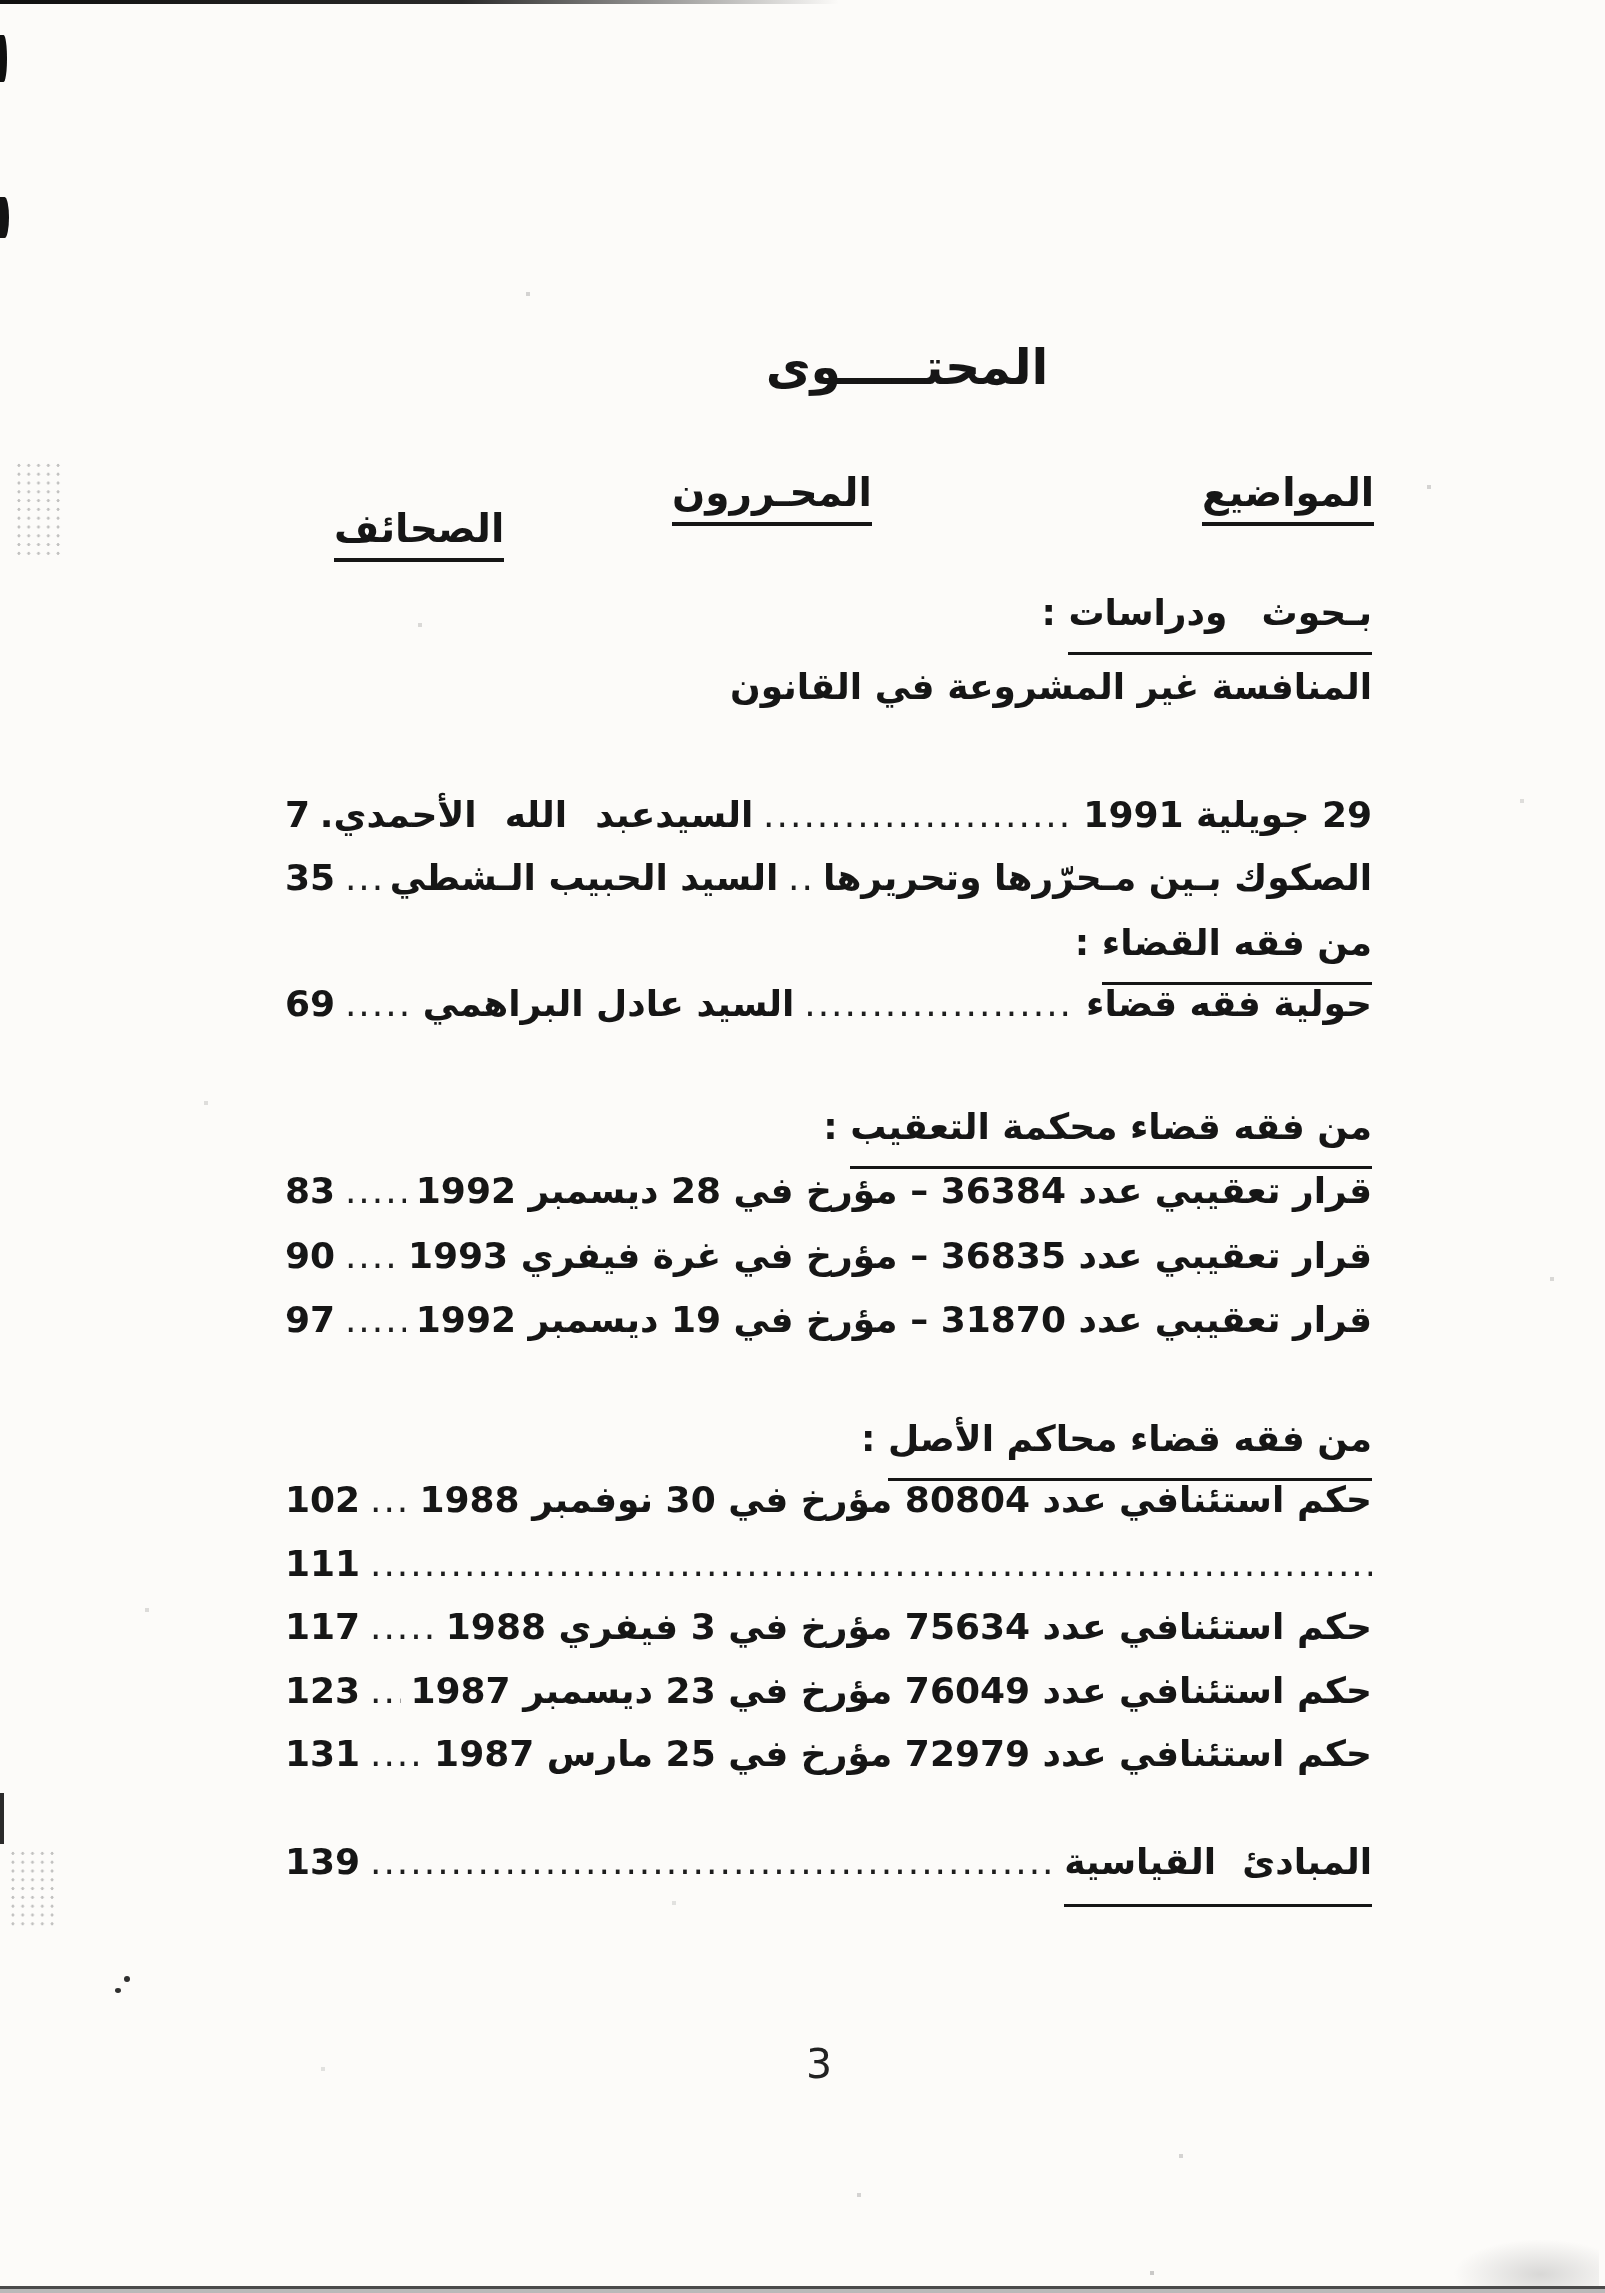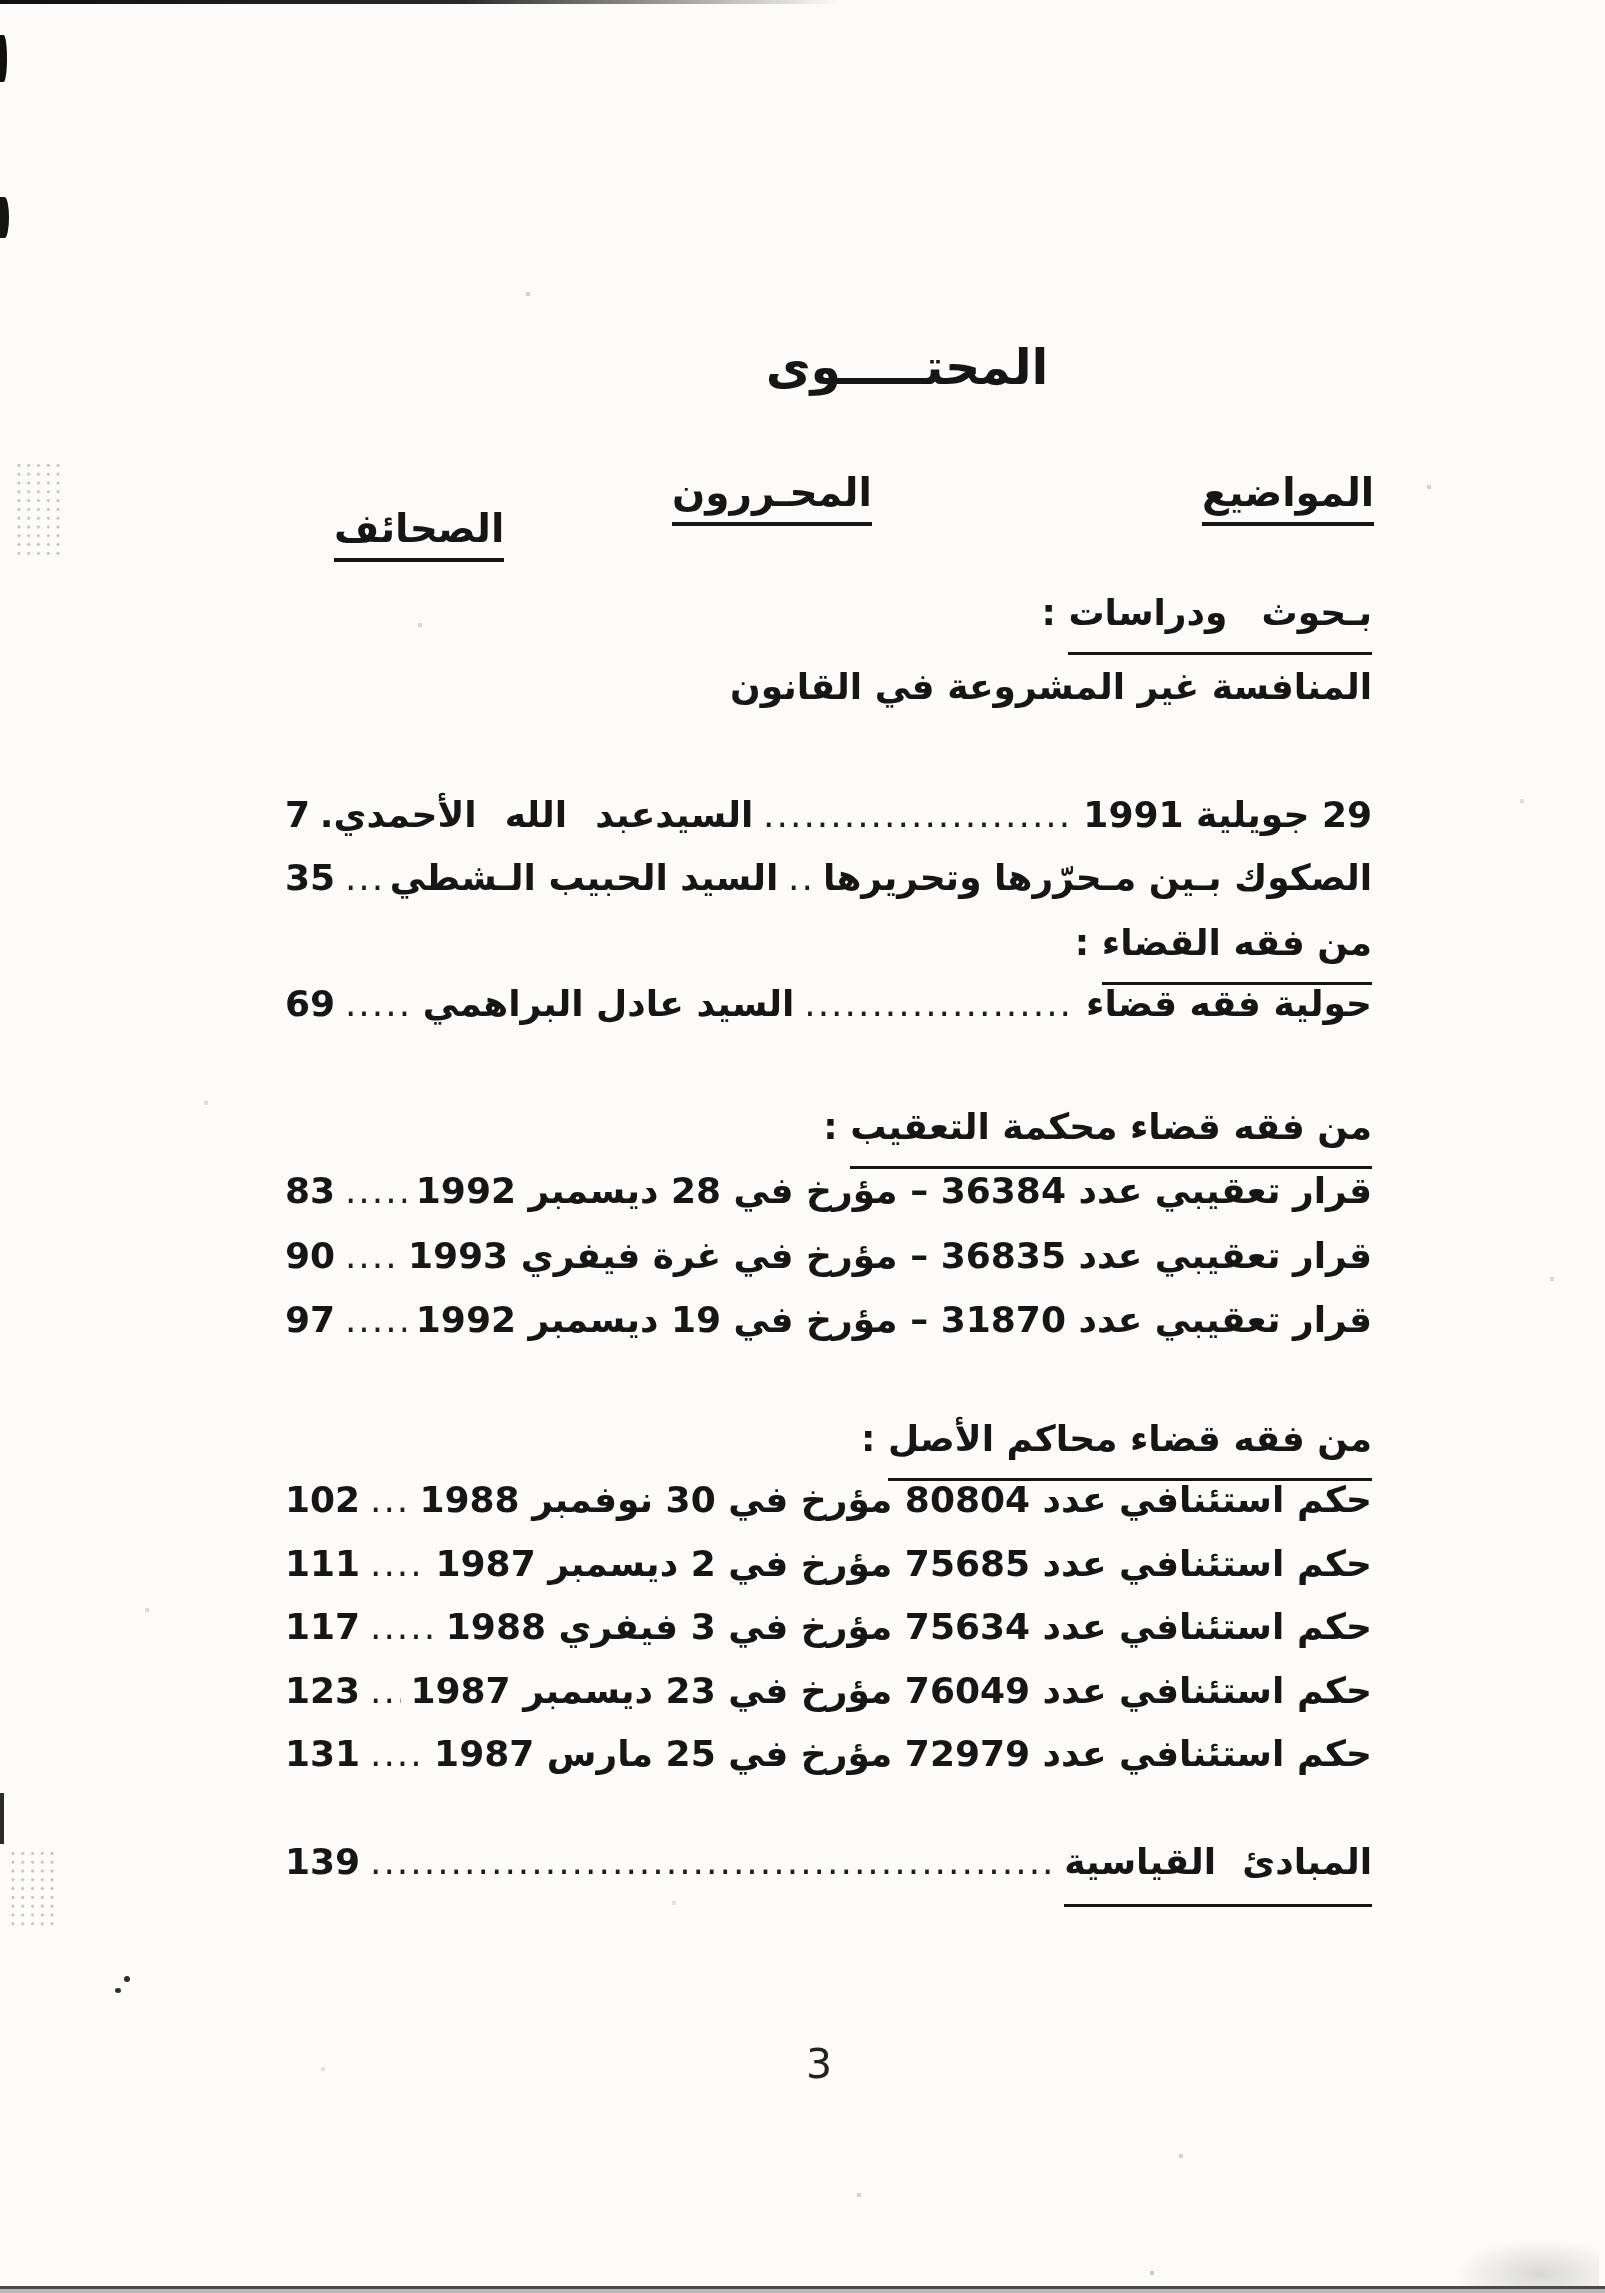--- a/index.html
+++ b/index.html
@@ -173,21 +173,20 @@
 
   <div class="row sec" style="top:1416px">
     <span class="u">من فقه قضاء محاكم الأصل</span><span> :</span>
   </div>
   <div class="row flex" style="top:1477px">
     <span class="topic">حكم استئنافي عدد 80804 مؤرخ في 30 نوفمبر 1988</span>
     <span class="leader"><span class="dots">........................................................................................................................</span></span>
     <span class="pagenum">102</span>
   </div>
   <div class="row flex" style="top:1541px">
-    <span class="topic">حكم استئنافي عدد 75685 مؤرخ في 2 ديسمبر 1987</span>
     <span class="leader"><span class="dots">........................................................................................................................</span></span>
     <span class="pagenum">111</span>
   </div>
   <div class="row flex" style="top:1604px">
     <span class="topic">حكم استئنافي عدد 75634 مؤرخ في 3 فيفري 1988</span>
     <span class="leader"><span class="dots">........................................................................................................................</span></span>
     <span class="pagenum">117</span>
   </div>
   <div class="row flex" style="top:1668px">
     <span class="topic">حكم استئنافي عدد 76049 مؤرخ في 23 ديسمبر 1987</span>

